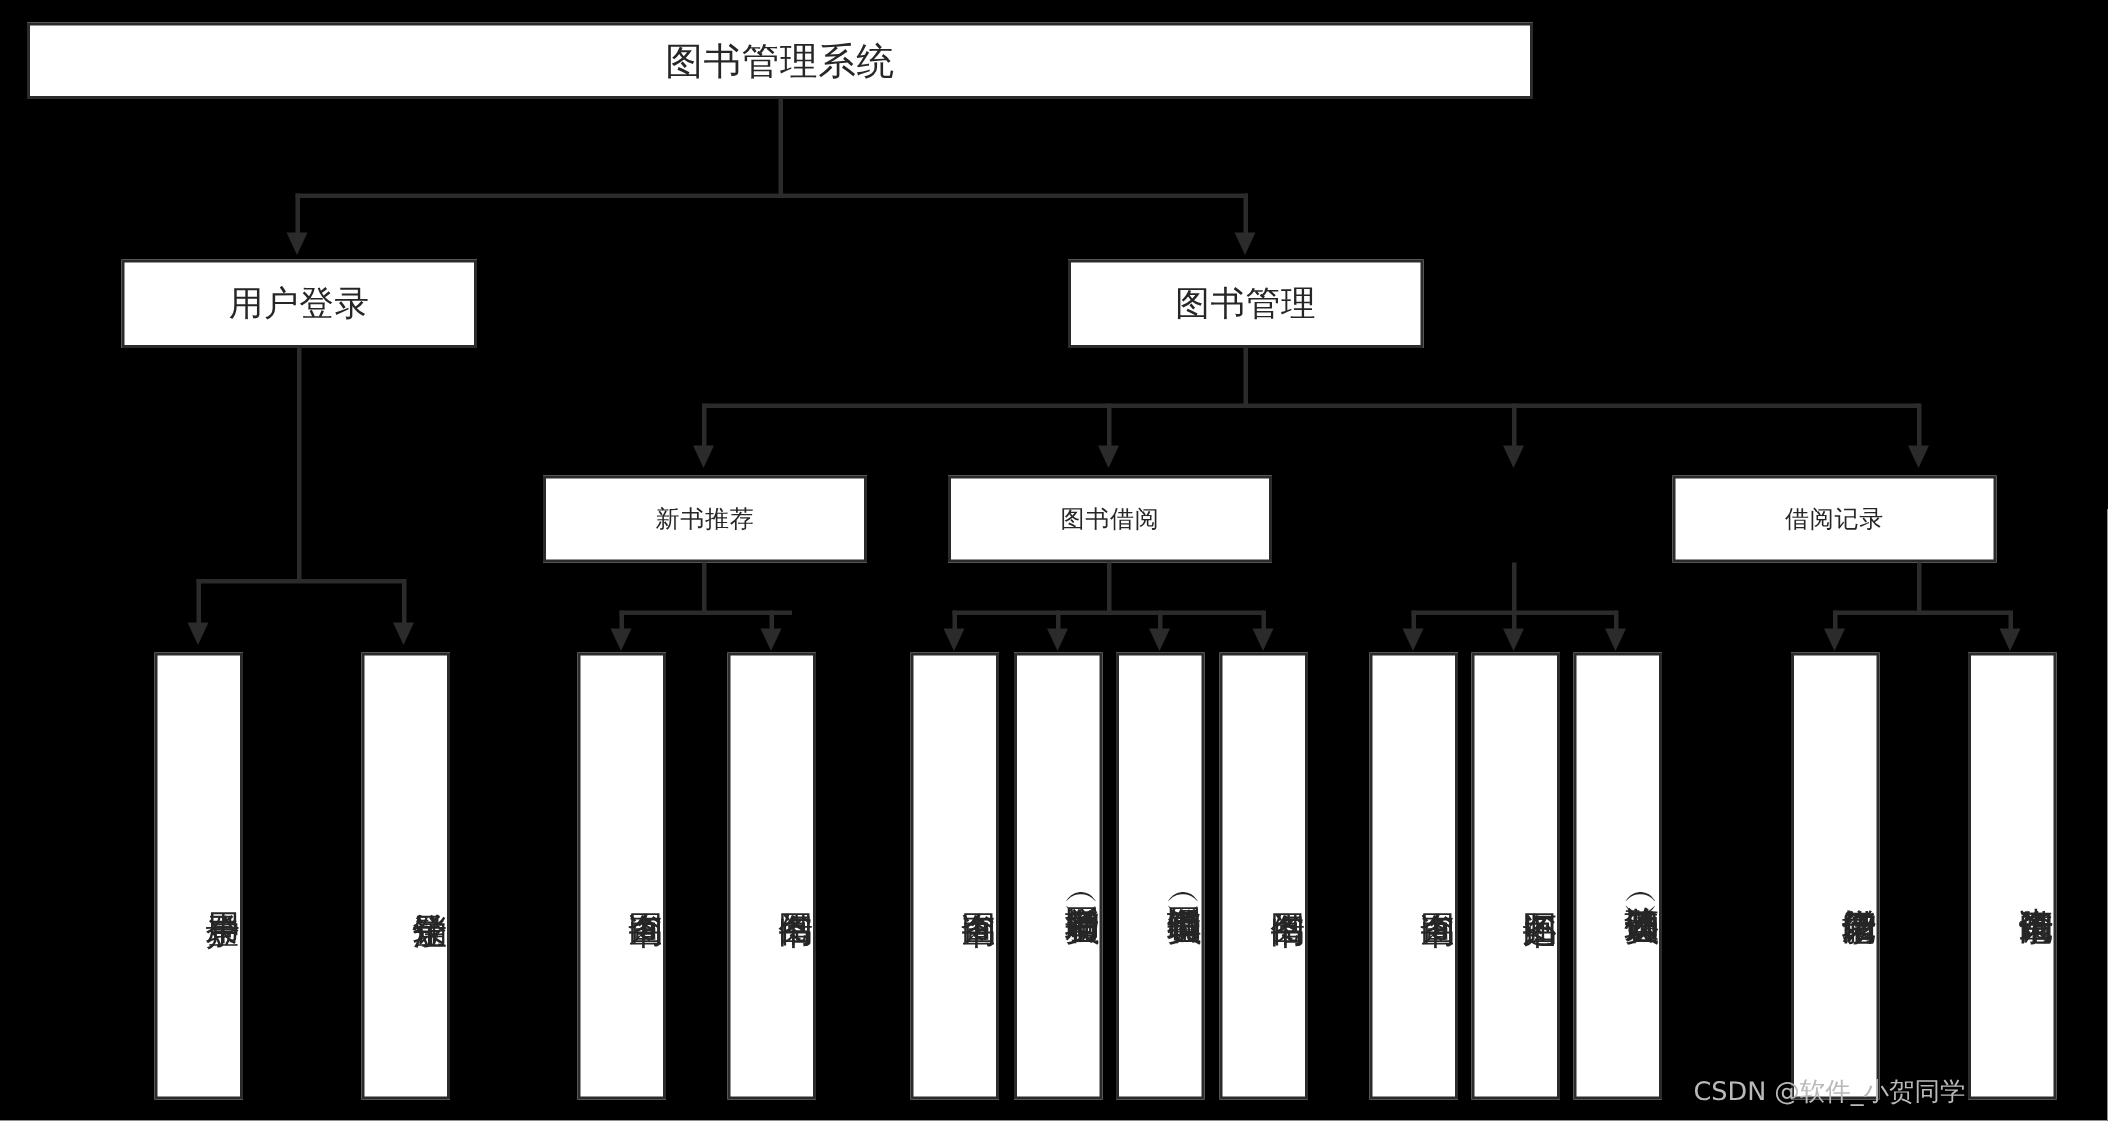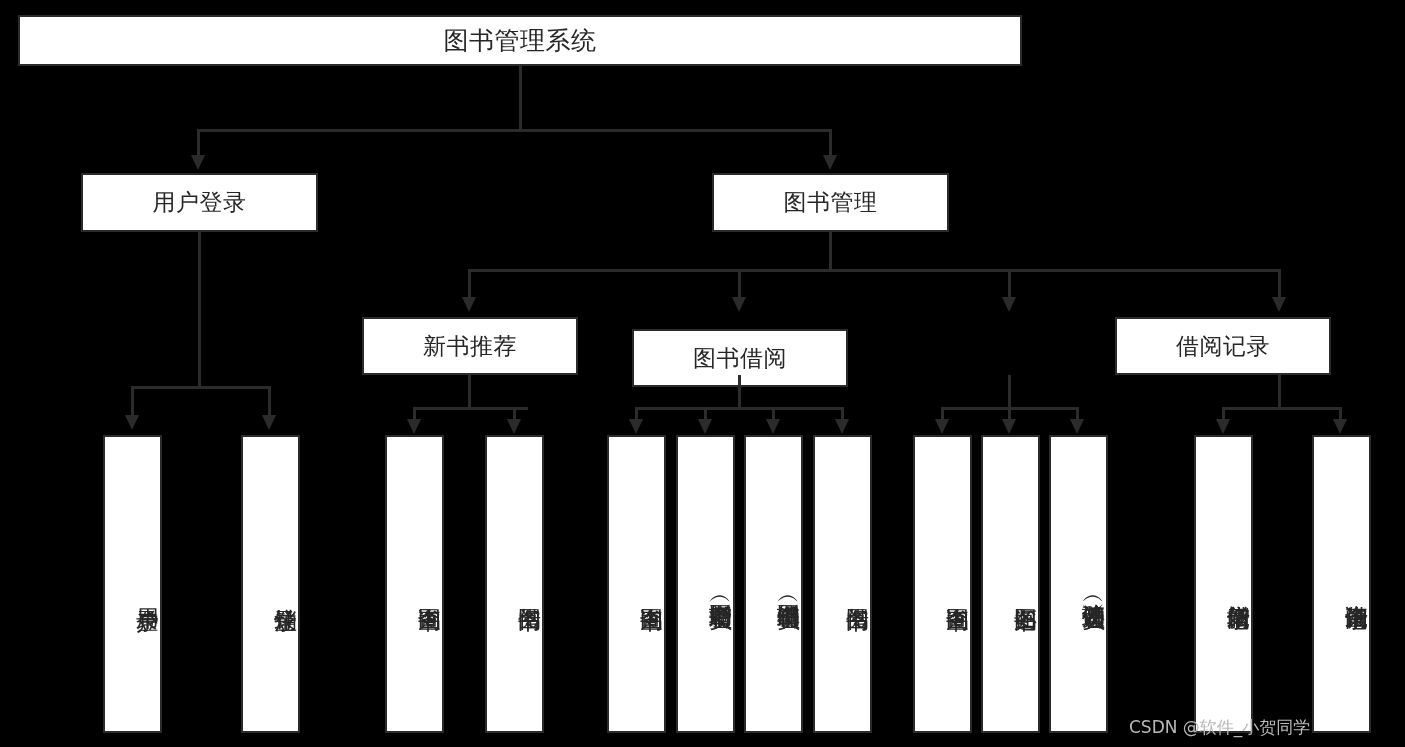--- a/index.html
+++ b/index.html
@@ -28,21 +28,21 @@
     color: #262626;
     letter-spacing: 0.5px;
   }
   .node.root {
     font-size: 25px;
   }
   .node.lvl1 {
     font-size: 23px;
   }
   .node.lvl2 {
-    font-size: 23px;
+    font-size: 16px;
   }
   .node.leaf {
     font-size: 23px;
     writing-mode: vertical-rl;
     text-orientation: upright;
     align-items: flex-start;
     justify-content: center;
     padding-top: 14px;
     line-height: 1.12;
   }
@@ -111,21 +111,21 @@
   <div class="ln vln" style="left:738px; top:269px; width:2.5px; height:30px;"></div>
   <div class="arrow" style="left:732px; top:297px;"></div>
   <div class="ln vln" style="left:1008px; top:269px; width:2.5px; height:30px;"></div>
   <div class="arrow" style="left:1002px; top:297px;"></div>
   <div class="ln vln" style="left:1278px; top:269px; width:2.5px; height:30px;"></div>
   <div class="arrow" style="left:1272px; top:297px;"></div>
 
   <div class="node lvl2" style="left:362px; top:317px; width:216px; height:58px;">
     <span>新书推荐</span>
   </div>
-  <div class="node lvl2" style="left:632px; top:329px; width:216px; height:58px;">
+  <div class="node lvl2" style="left:632px; top:317px; width:216px; height:58px;">
     <span>图书借阅</span>
   </div>
   <div class="node lvl2" style="left:1115px; top:317px; width:216px; height:58px;">
     <span>借阅记录</span>
   </div>
 
   <div class="ln vln" style="left:468px; top:375px; width:2.5px; height:34px;"></div>
   <div class="ln hln" style="left:413px; top:407px; width:115px; height:2.5px;"></div>
   <div class="ln vln" style="left:413px; top:407px; width:2.5px; height:14px;"></div>
   <div class="arrow" style="left:407px; top:419px;"></div>

